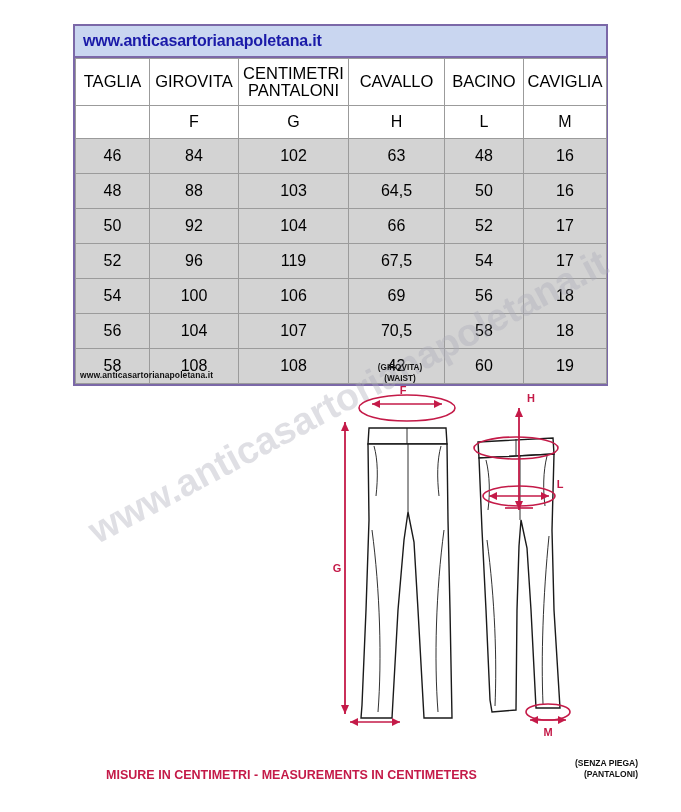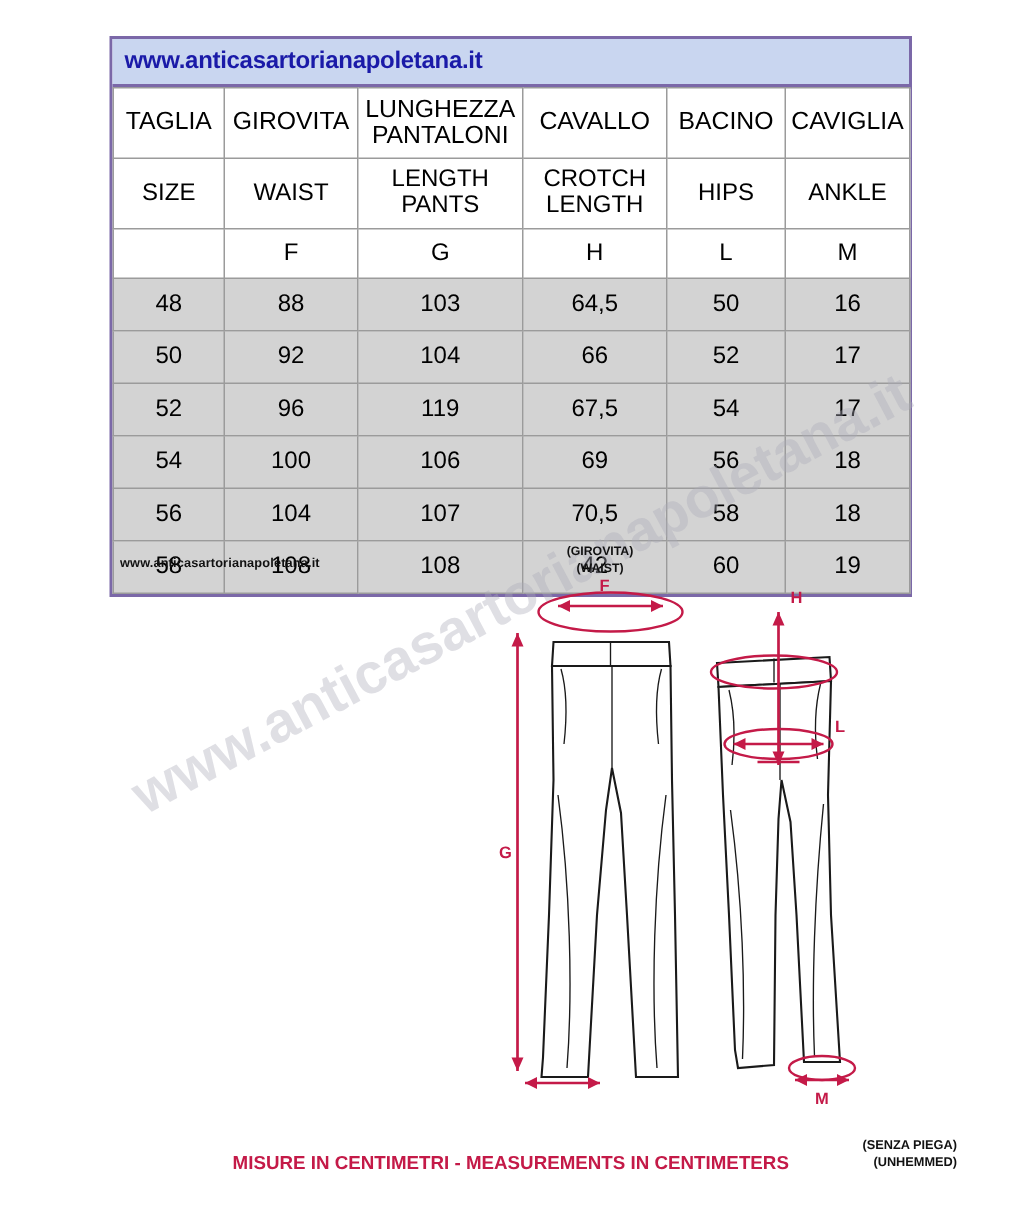--- a/index.html
+++ b/index.html
@@ -99,21 +99,21 @@
     font-size: 8.3px;
     font-weight: bold;
     color: #c41a48;
     line-height: 1.52;
     white-space: pre;
   }
   .bottom-caption {
     position: absolute;
     left: 0;
     top: 408px;
-    width: 681px;
+    width: 583px;
     text-align: center;
     font-size: 12.5px;
     font-weight: bold;
     color: #c41a48;
   }
   .unhemmed {
     position: absolute;
     left: 528px;
     top: 398px;
     width: 110px;
@@ -161,43 +161,43 @@
         <col class="col1">
         <col class="col2">
         <col class="col3">
         <col class="col4">
         <col class="col5">
     </colgroup>
     <tbody>
       <tr class="hdr-it">
         <td>TAGLIA</td>
         <td>GIROVITA</td>
-        <td>LUNGHEZZA PANTALONI</td>
+        <td>CENTIMETRI PANTALONI</td>
         <td>CAVALLO</td>
         <td>BACINO</td>
         <td>CAVIGLIA</td>
-      </tr>
-      <tr class="hdr-en">
-        <td>SIZE</td>
-        <td>WAIST</td>
-        <td>LENGTH PANTS</td>
-        <td>CROTCH LENGTH</td>
-        <td>HIPS</td>
-        <td>ANKLE</td>
       </tr>
       <tr class="hdr-let">
         <td></td>
         <td>F</td>
         <td>G</td>
         <td>H</td>
         <td>L</td>
         <td>M</td>
       </tr>
 
       <tr class="data">
+        <td>46</td>
+        <td>84</td>
+        <td>102</td>
+        <td>63</td>
+        <td>48</td>
+        <td>16</td>
+      </tr>
+      <tr class="data">
         <td>48</td>
         <td>88</td>
         <td>103</td>
         <td>64,5</td>
         <td>50</td>
         <td>16</td>
       </tr>
       <tr class="data">
         <td>50</td>
         <td>92</td>
@@ -323,17 +323,17 @@
       <text x="403" y="34" text-anchor="middle">F</text>
       <text x="337" y="212" text-anchor="middle">G</text>
       <text x="531" y="42" text-anchor="middle">H</text>
       <text x="560" y="128" text-anchor="middle">L</text>
       <text x="548" y="376" text-anchor="middle">M</text>
     </g>
   </svg>
 
   <div class="unhemmed">
     <span>(SENZA PIEGA)</span><br>
-    <span>(UNHEMMED)</span>
+    <span>(PANTALONI)</span>
   </div>
 
   <div class="bottom-caption">MISURE IN CENTIMETRI - MEASUREMENTS IN CENTIMETERS</div>
 </div>
 
 </body></html>

